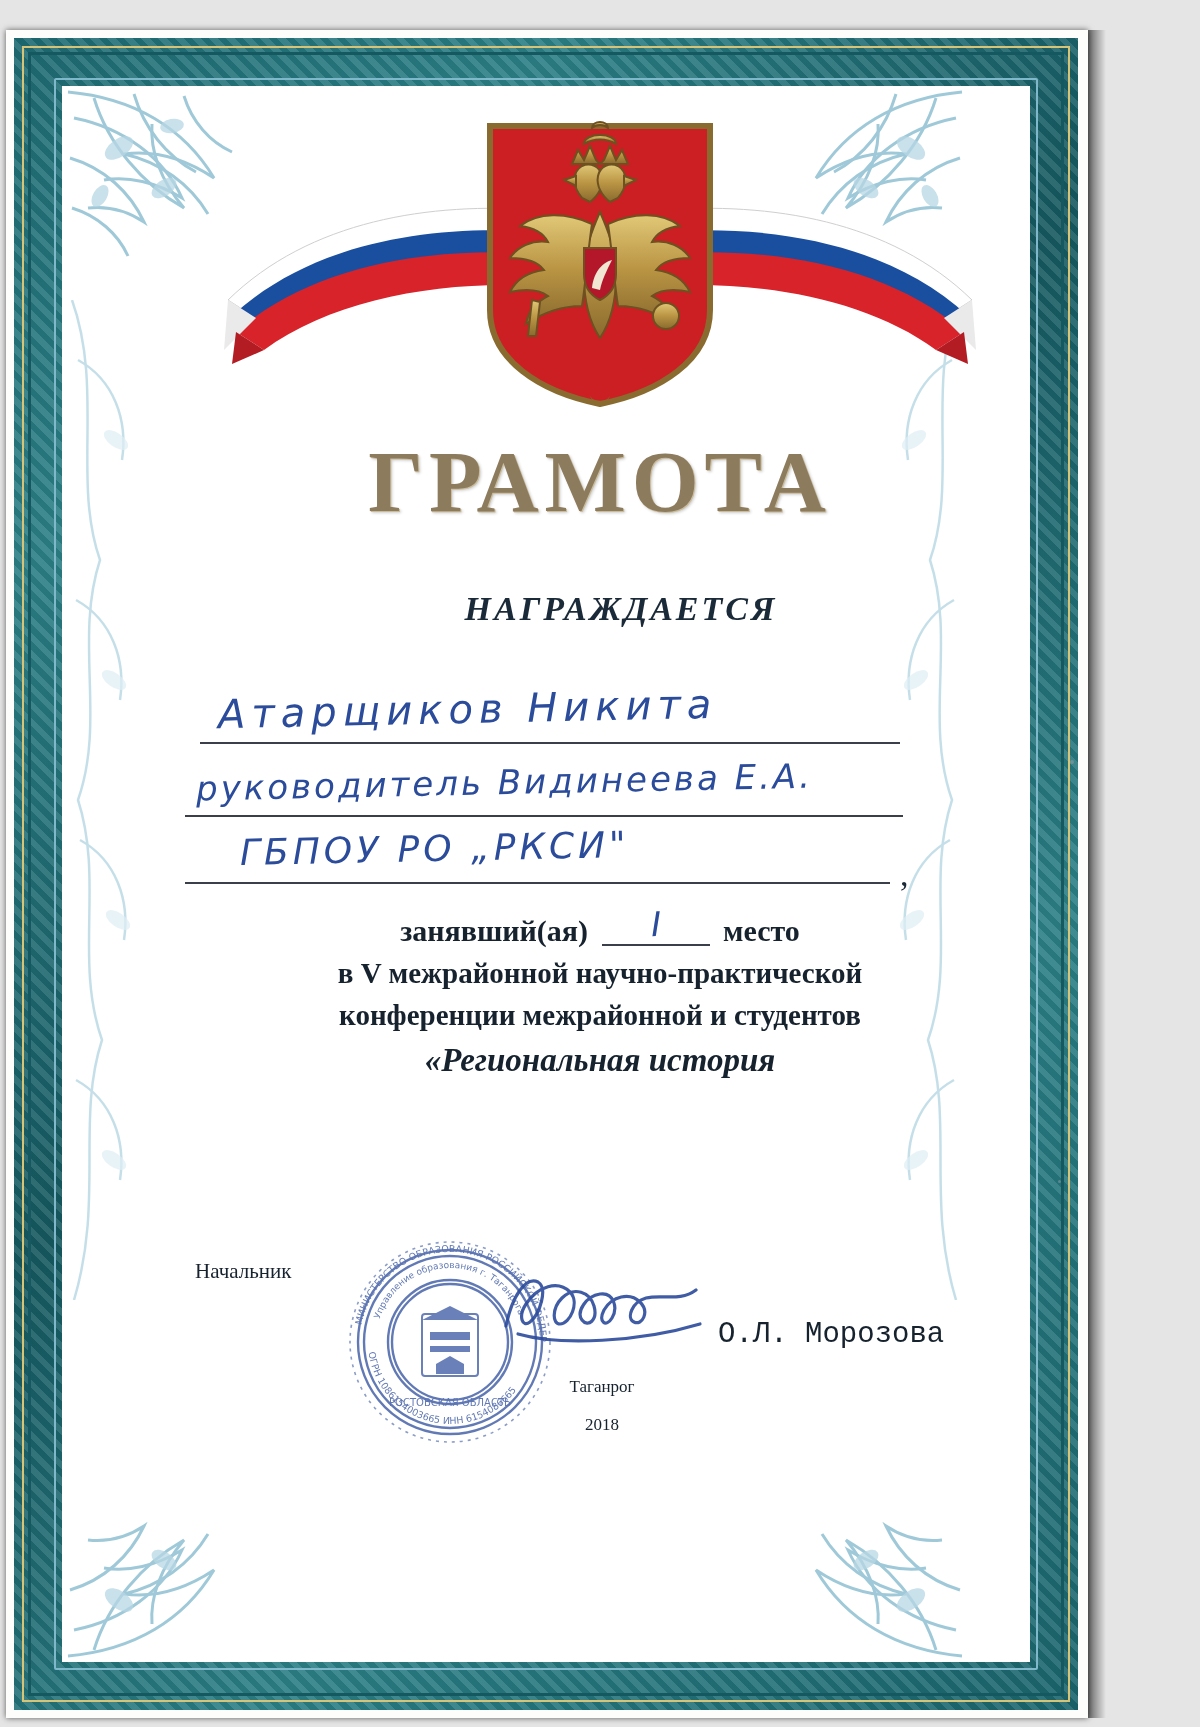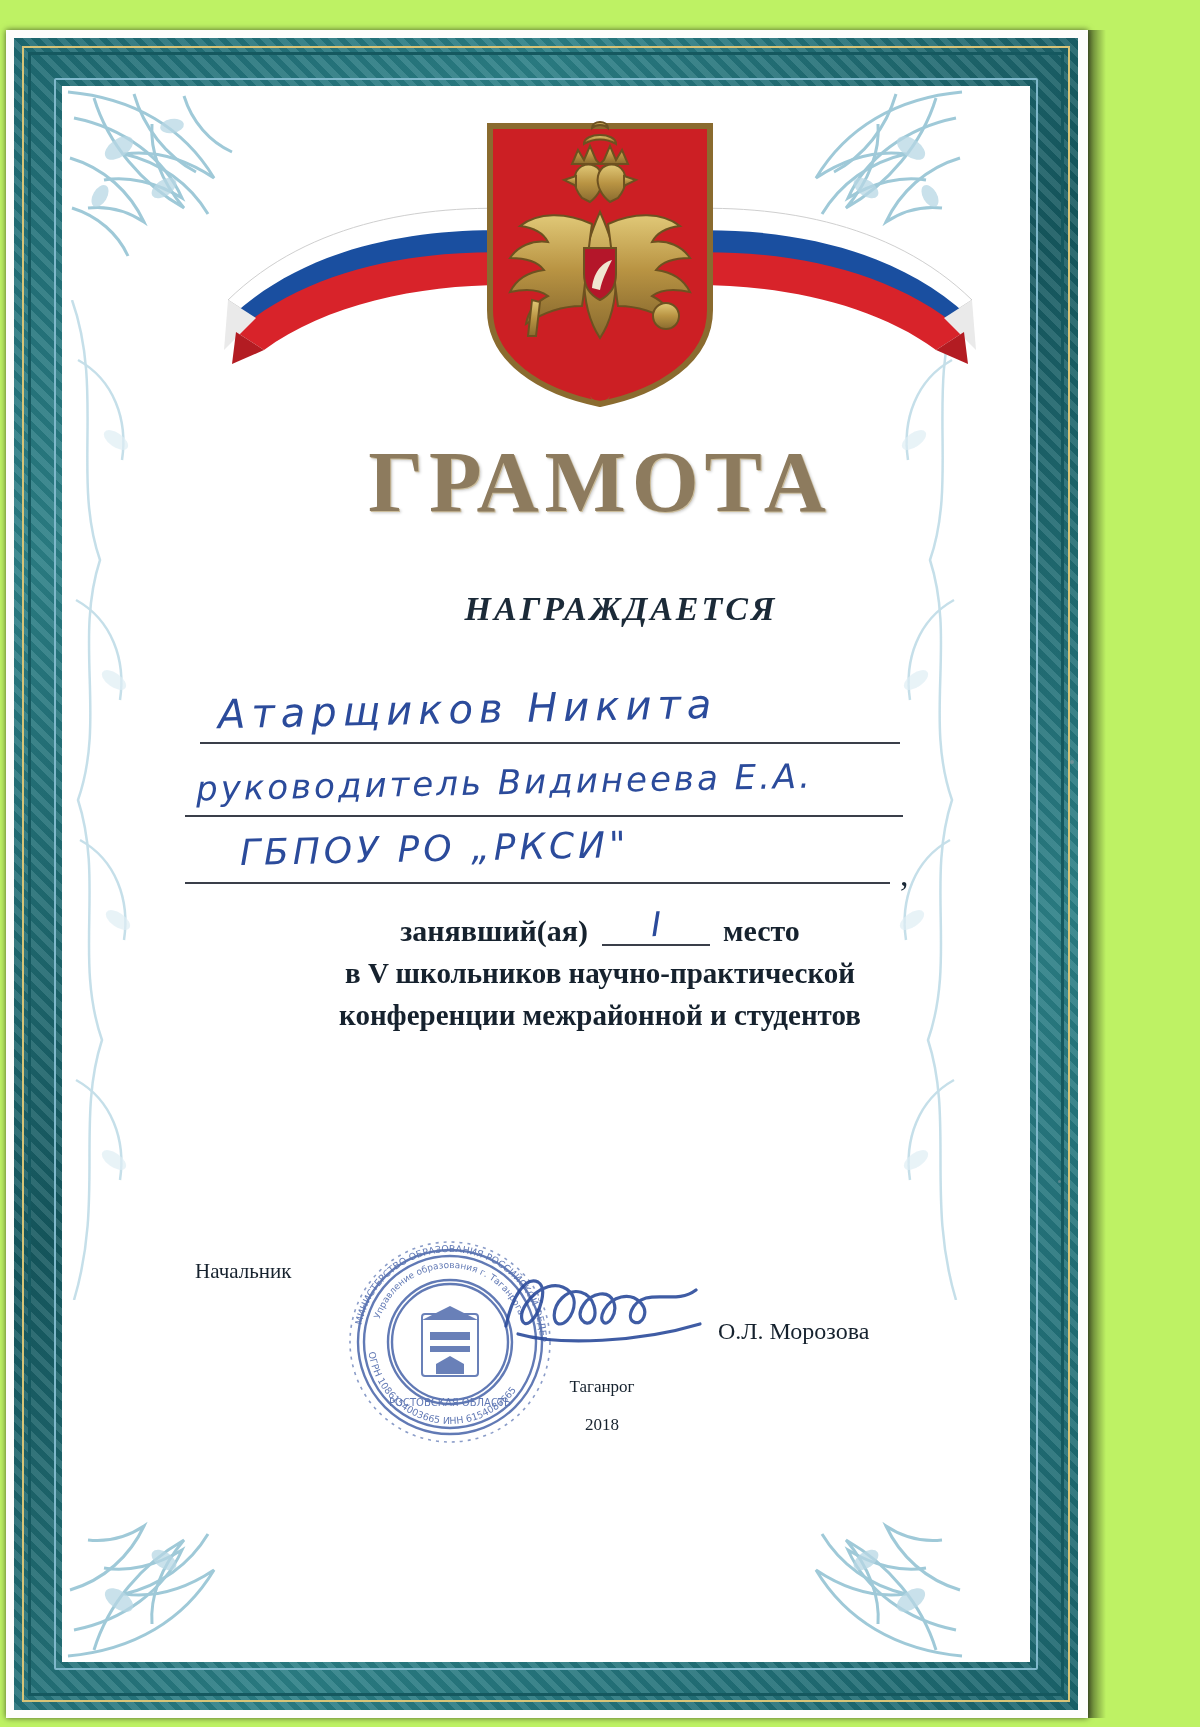--- a/index.html
+++ b/index.html
@@ -13,21 +13,21 @@
     overflow: hidden;
     font-family: "Liberation Serif", serif;
   }
 
   
   .scan {
     position: absolute;
     left: 0; top: 0;
     width: 1200px;
     height: 1727px;
-    background: #bef264;
+    background: #e5e5e5;
   }
   .paper {
     position: absolute;
     left: 6px;
     top: 30px;
     width: 1082px;
     height: 1688px;
     background: #fdfdfb;
     box-shadow: 0 0 6px rgba(0,0,0,0.6);
   }
@@ -234,22 +234,22 @@
     top: 1252px;
     font-family: "Liberation Serif", serif;
     font-size: 21px;
     line-height: 38px;
     color: #16222e;
   }
   .signer-name {
     position: absolute;
     left: 718px;
     top: 1318px;
-    font-family: Liberation Serif, serif;
-    font-size: 24px;
+    font-family: Liberation Mono, monospace;
+    font-size: 29px;
     color: #16222e;
   }
   .city-date {
     position: absolute;
     left: 512px;
     top: 1368px;
     text-align: center;
     width: 180px;
     font-family: "Liberation Serif", serif;
     font-size: 17px;
@@ -470,24 +470,25 @@
   <div class="place-row">
     <span>занявший(ая)</span>
     <span class="place-gap">
       <span class="val">I</span>
       <span class="underline"></span>
     </span>
     <span>место</span>
   </div>
 
   <div class="conf">
-    <div>в V школьников научно-практической</div>
+    <div>в V межрайонной научно-практической</div>
     <div>конференции межрайонной и студентов</div>
   </div>
   <div class="conf-title">
+    <div>«Региональная история</div>
   </div>
 
   <div class="signer-block">
     <div>Начальник</div>
   </div>
 
   <div class="stamp">
     <svg width="228" height="228" viewBox="0 0 228 228">
       <defs>
         <path id="arcTop" d="M24 114 A90 90 0 0 1 204 114"></path>

